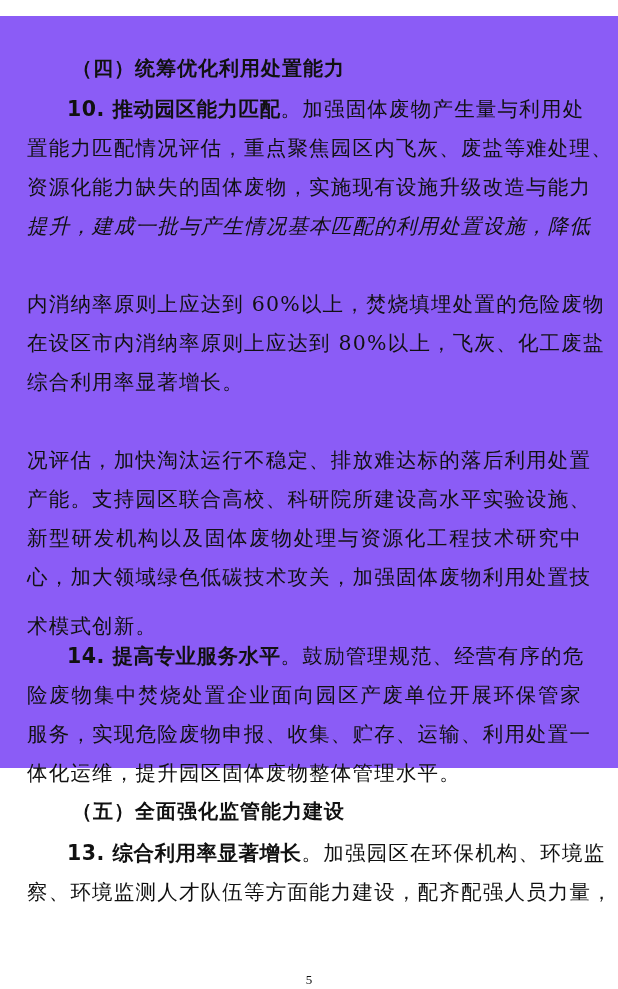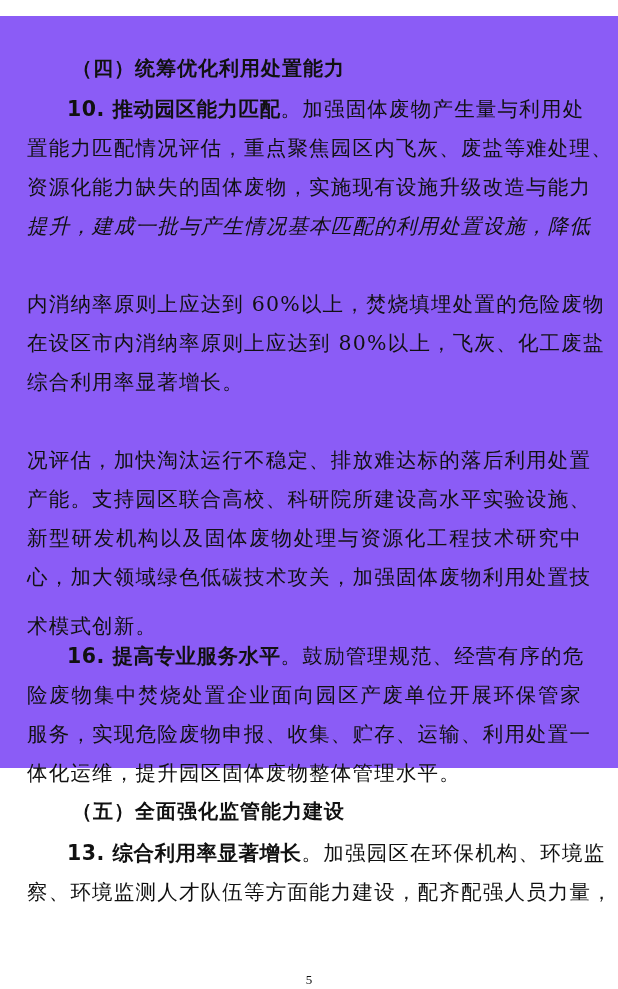--- a/index.html
+++ b/index.html
@@ -30,21 +30,21 @@
   <div class="line" style="top:276px;">内消纳率原则上应达到 60%以上，焚烧填埋处置的危险废物</div>
   <div class="line" style="top:315px;">在设区市内消纳率原则上应达到 80%以上，飞灰、化工废盐</div>
   <div class="line last" style="top:354px;">综合利用率显著增长。</div>
 
   <div class="line" style="top:432px;">况评估，加快淘汰运行不稳定、排放难达标的落后利用处置</div>
   <div class="line" style="top:471px;">产能。支持园区联合高校、科研院所建设高水平实验设施、</div>
   <div class="line" style="top:510px;">新型研发机构以及固体废物处理与资源化工程技术研究中</div>
   <div class="line" style="top:549px;">心，加大领域绿色低碳技术攻关，加强固体废物利用处置技</div>
   <div class="line last" style="top:588px;margin-top:10px;">术模式创新。</div>
 
-  <div class="line indent" style="top:628px;"><span class="bold">16.</span> <span class="bold">提高专业服务水平</span><span>。鼓励管理规范、经营有序的危</span></div>
+  <div class="line indent" style="top:628px;"><span class="bold">14.</span> <span class="bold">提高专业服务水平</span><span>。鼓励管理规范、经营有序的危</span></div>
   <div class="line" style="top:667px;">险废物集中焚烧处置企业面向园区产废单位开展环保管家</div>
   <div class="line" style="top:706px;">服务，实现危险废物申报、收集、贮存、运输、利用处置一</div>
   <div class="line last" style="top:745px;">体化运维，提升园区固体废物整体管理水平。</div>
 
   <div class="heading" style="top:785px;font-family:Liberation Mono, monospace;">（五）全面强化监管能力建设</div>
 
   <div class="line indent" style="top:825px;"><span class="bold">13.</span> <span class="bold">综合利用率显著增长</span><span>。加强园区在环保机构、环境监</span></div>
   <div class="line" style="top:864px;">察、环境监测人才队伍等方面能力建设，配齐配强人员力量，</div>
 
   <div class="pagenum">5</div>

